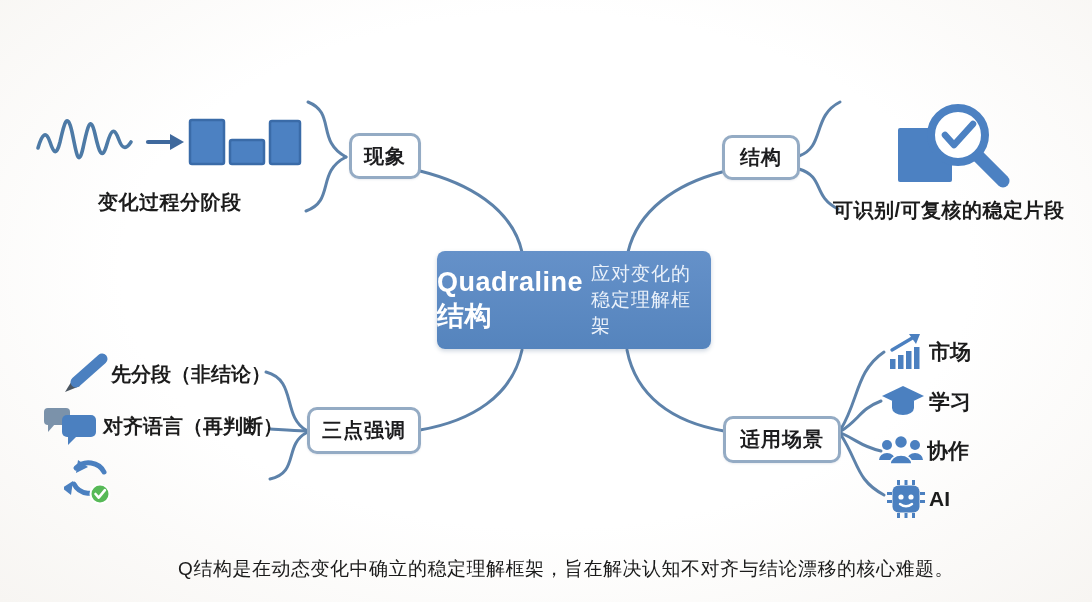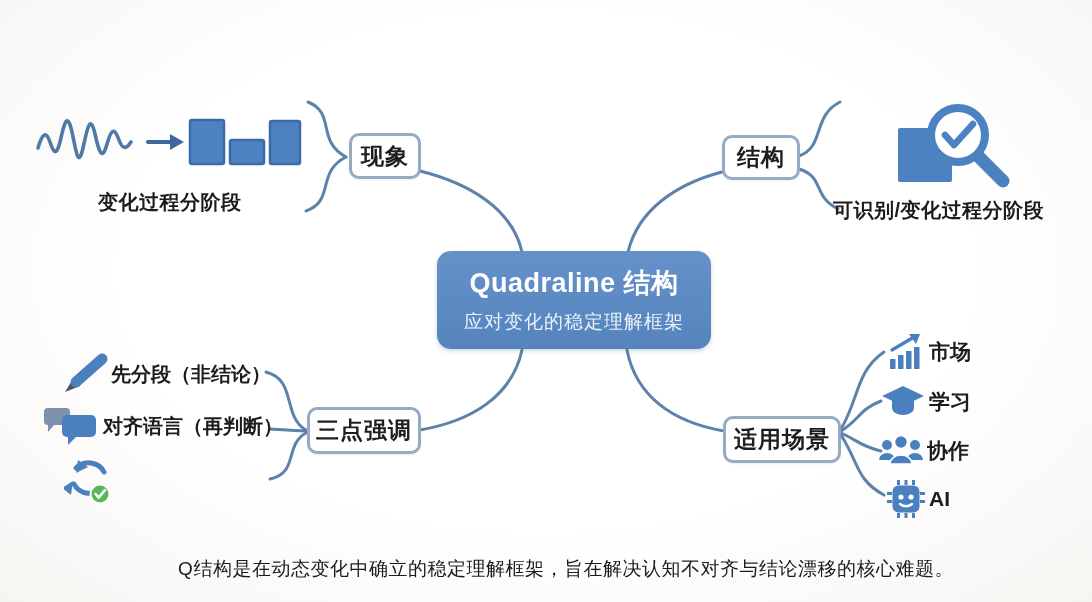--- a/index.html
+++ b/index.html
@@ -20,29 +20,29 @@
 
   .node{
     position:absolute;
     background:#ffffff;
     border:3px solid #94abc4;
     border-radius:10px;
     display:flex;align-items:center;justify-content:center;
     font-weight:700;color:#1d1d1f;
     box-sizing:border-box;
     box-shadow:0 1px 2px rgba(80,100,130,.12);
-    font-size:23px;
+    font-size:20px;
     letter-spacing:1px;
   }
   .central{
     position:absolute;left:437px;top:251px;width:274px;height:98px;
     background:linear-gradient(180deg,#6totally;);
     background:linear-gradient(180deg,#6591c9 0%,#5584bd 100%);
-    border-radius:14px;
-    display:flex;flex-direction:column;align-items:center;justify-content:center;
+    border-radius:8px;
+    display:flex;flex-direction:row;align-items:center;justify-content:center;
     gap:8px;
     box-shadow:0 2px 4px rgba(60,90,130,.25);
   }
   .central .title{color:#ffffff;font-size:27px;font-weight:700;letter-spacing:.5px;}
   .central .subtitle{color:#eaf1fa;font-size:19px;font-weight:500;letter-spacing:1px;}
 
   .caption{
     position:absolute;font-size:20px;font-weight:700;color:#1c1c1c;
     white-space:nowrap;letter-spacing:.5px;
   }
@@ -112,21 +112,21 @@
     <div class="title">Quadraline 结构</div>
     <div class="subtitle">应对变化的稳定理解框架</div>
   </div>
 
   <svg class="icon-abs" style="left:890px;top:103px" width="130" height="90" viewBox="0 0 130 90">
     <rect x="8" y="25" width="54" height="54" rx="2" fill="#4c81c2"></rect>
     <line x1="88" y1="53" x2="113" y2="78" stroke="#4c81c2" stroke-width="13" stroke-linecap="round"></line>
     <circle cx="68" cy="32" r="27" fill="#ffffff" stroke="#4c81c2" stroke-width="8"></circle>
     <path d="M55,32 l9,10 l19,-21" fill="none" stroke="#4c81c2" stroke-width="6.5" stroke-linecap="round" stroke-linejoin="round"></path>
   </svg>
-  <div class="caption" style="left:833px;top:197px">可识别/变化过程分阶段</div>
+  <div class="caption" style="left:833px;top:197px">可识别/可复核的稳定片段</div>
 
   <div class="leaf-row" style="left:42px;top:406px">
     <svg class="ic" width="58" height="40" viewBox="0 0 58 40">
       <g>
         <rect x="2" y="2" width="26" height="17" rx="4" fill="#7b92aa"></rect>
         <polygon points="6,18 13,18 6,26" fill="#7b92aa"></polygon>
       </g>
       <g>
         <rect x="20" y="9" width="34" height="22" rx="5" fill="#4b80c0"></rect>
         <polygon points="26,30 35,30 26,39" fill="#4b80c0"></polygon>

